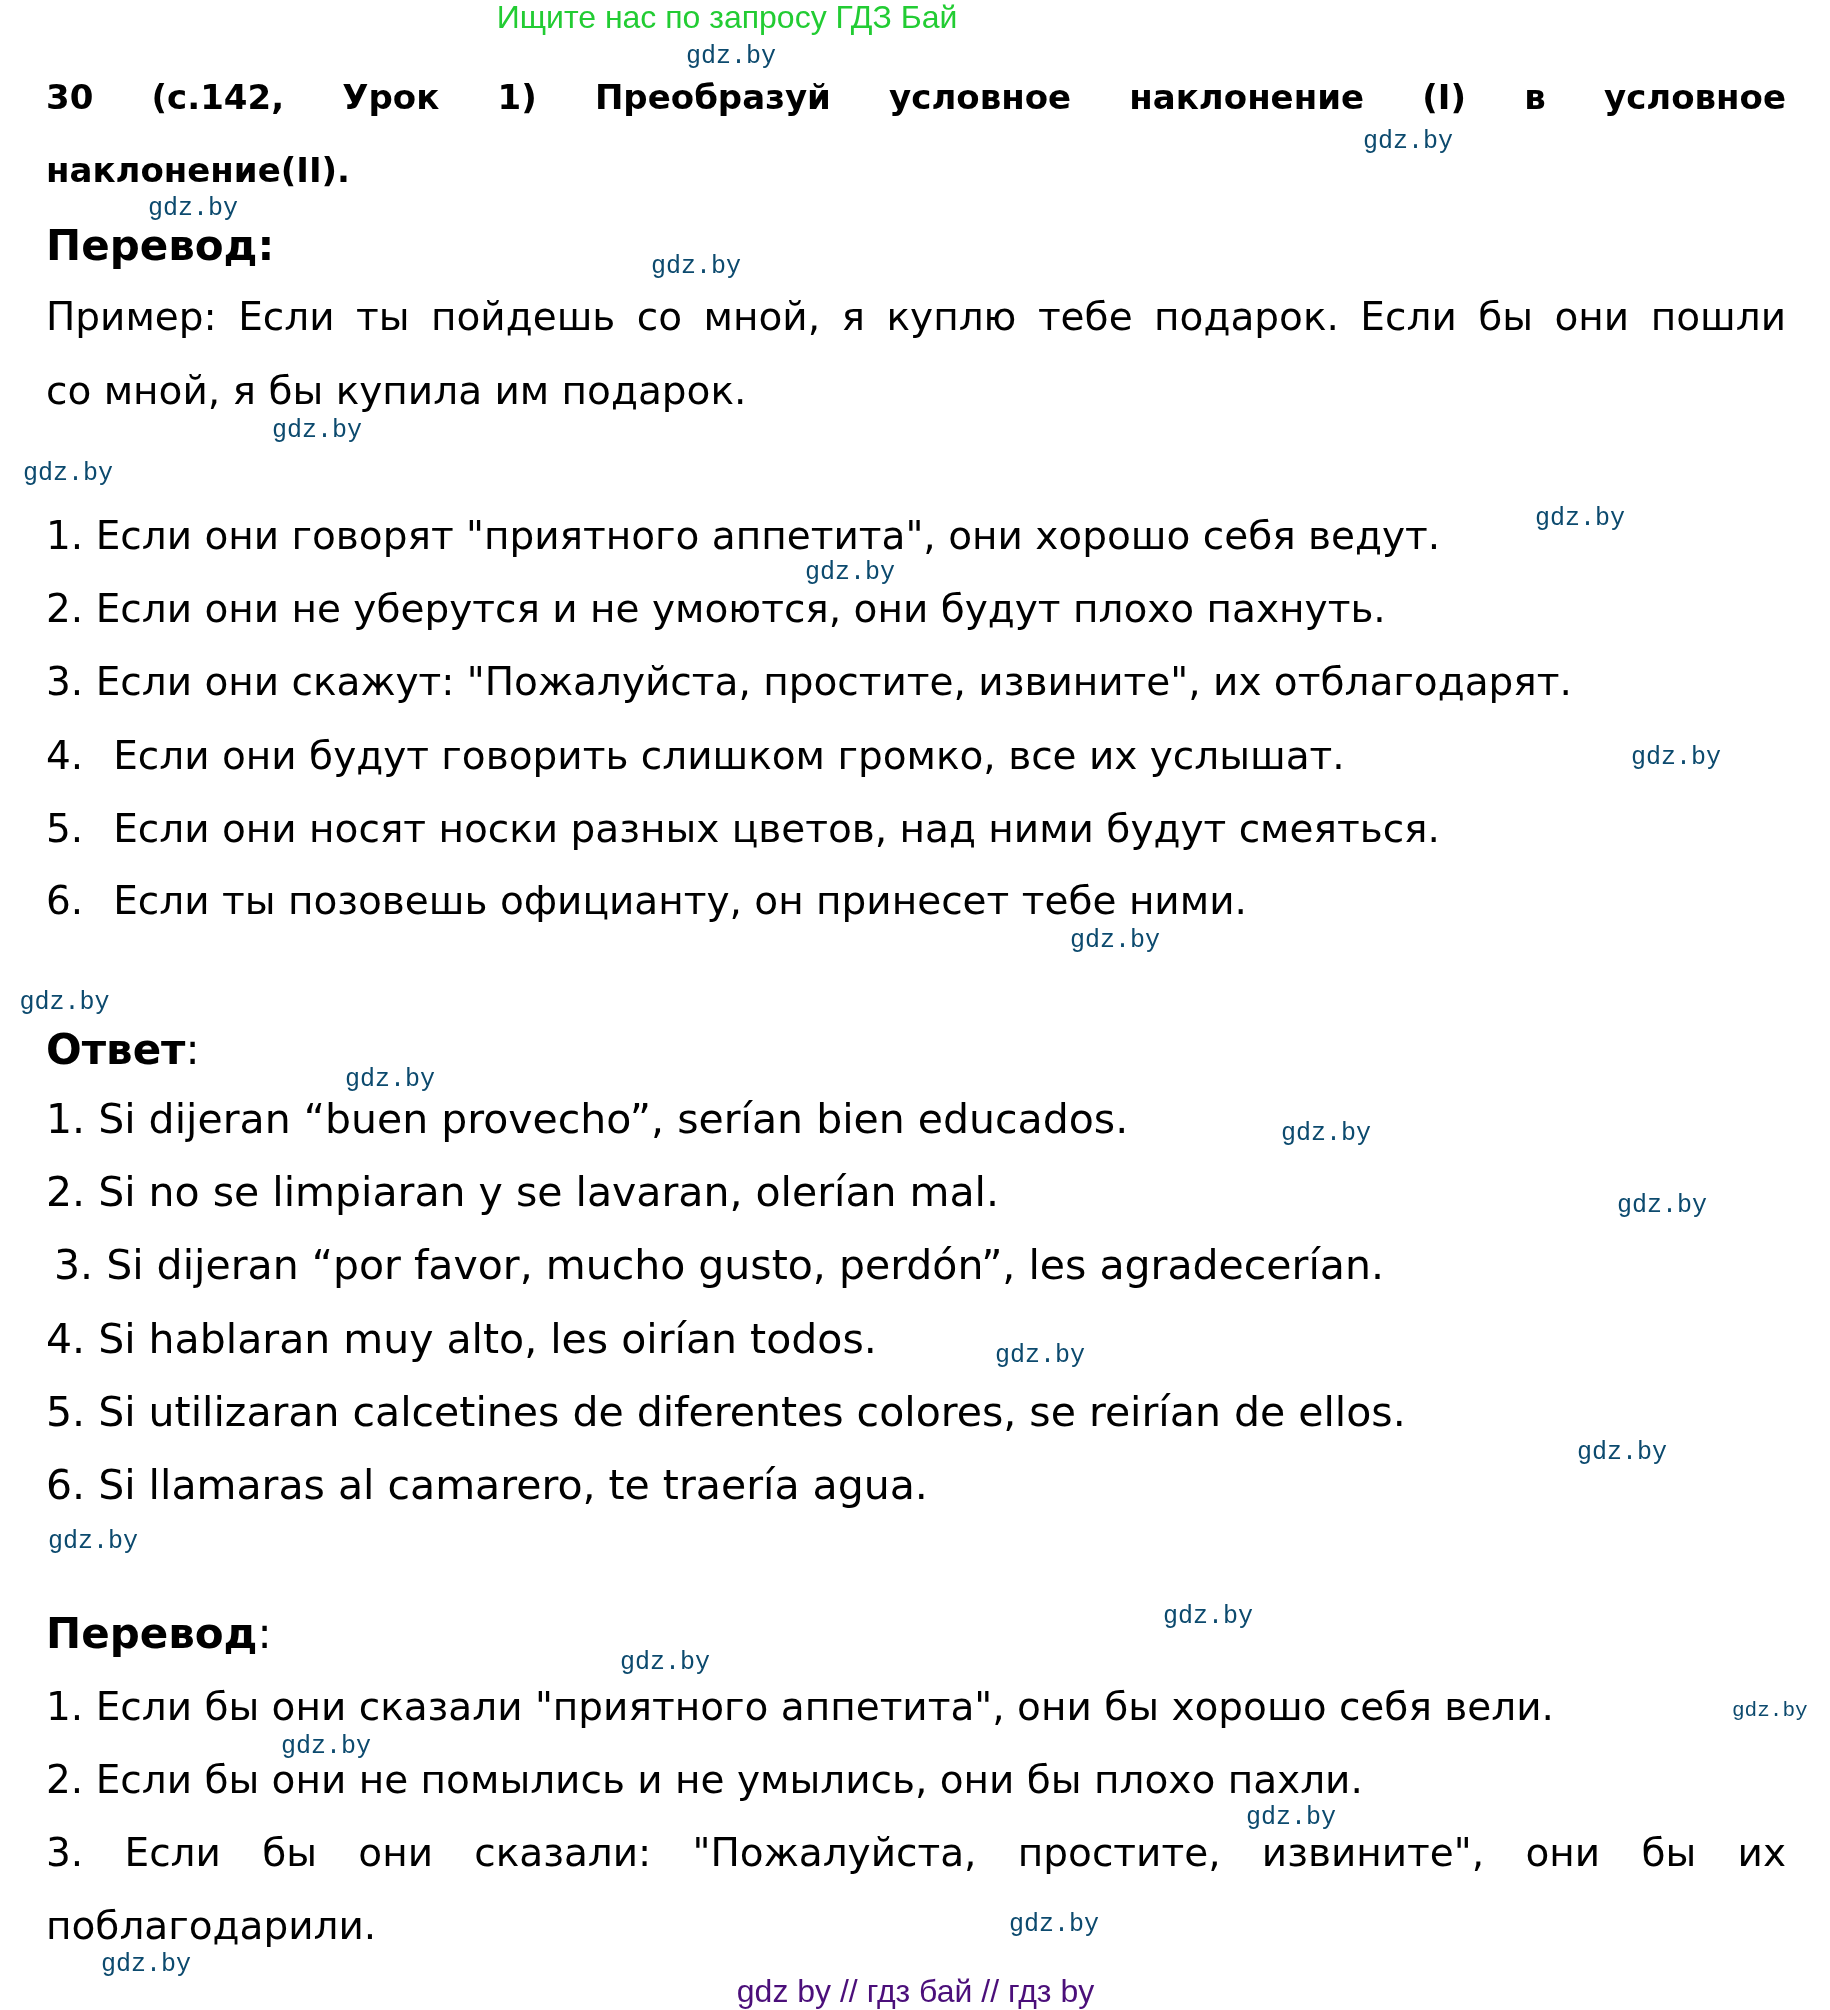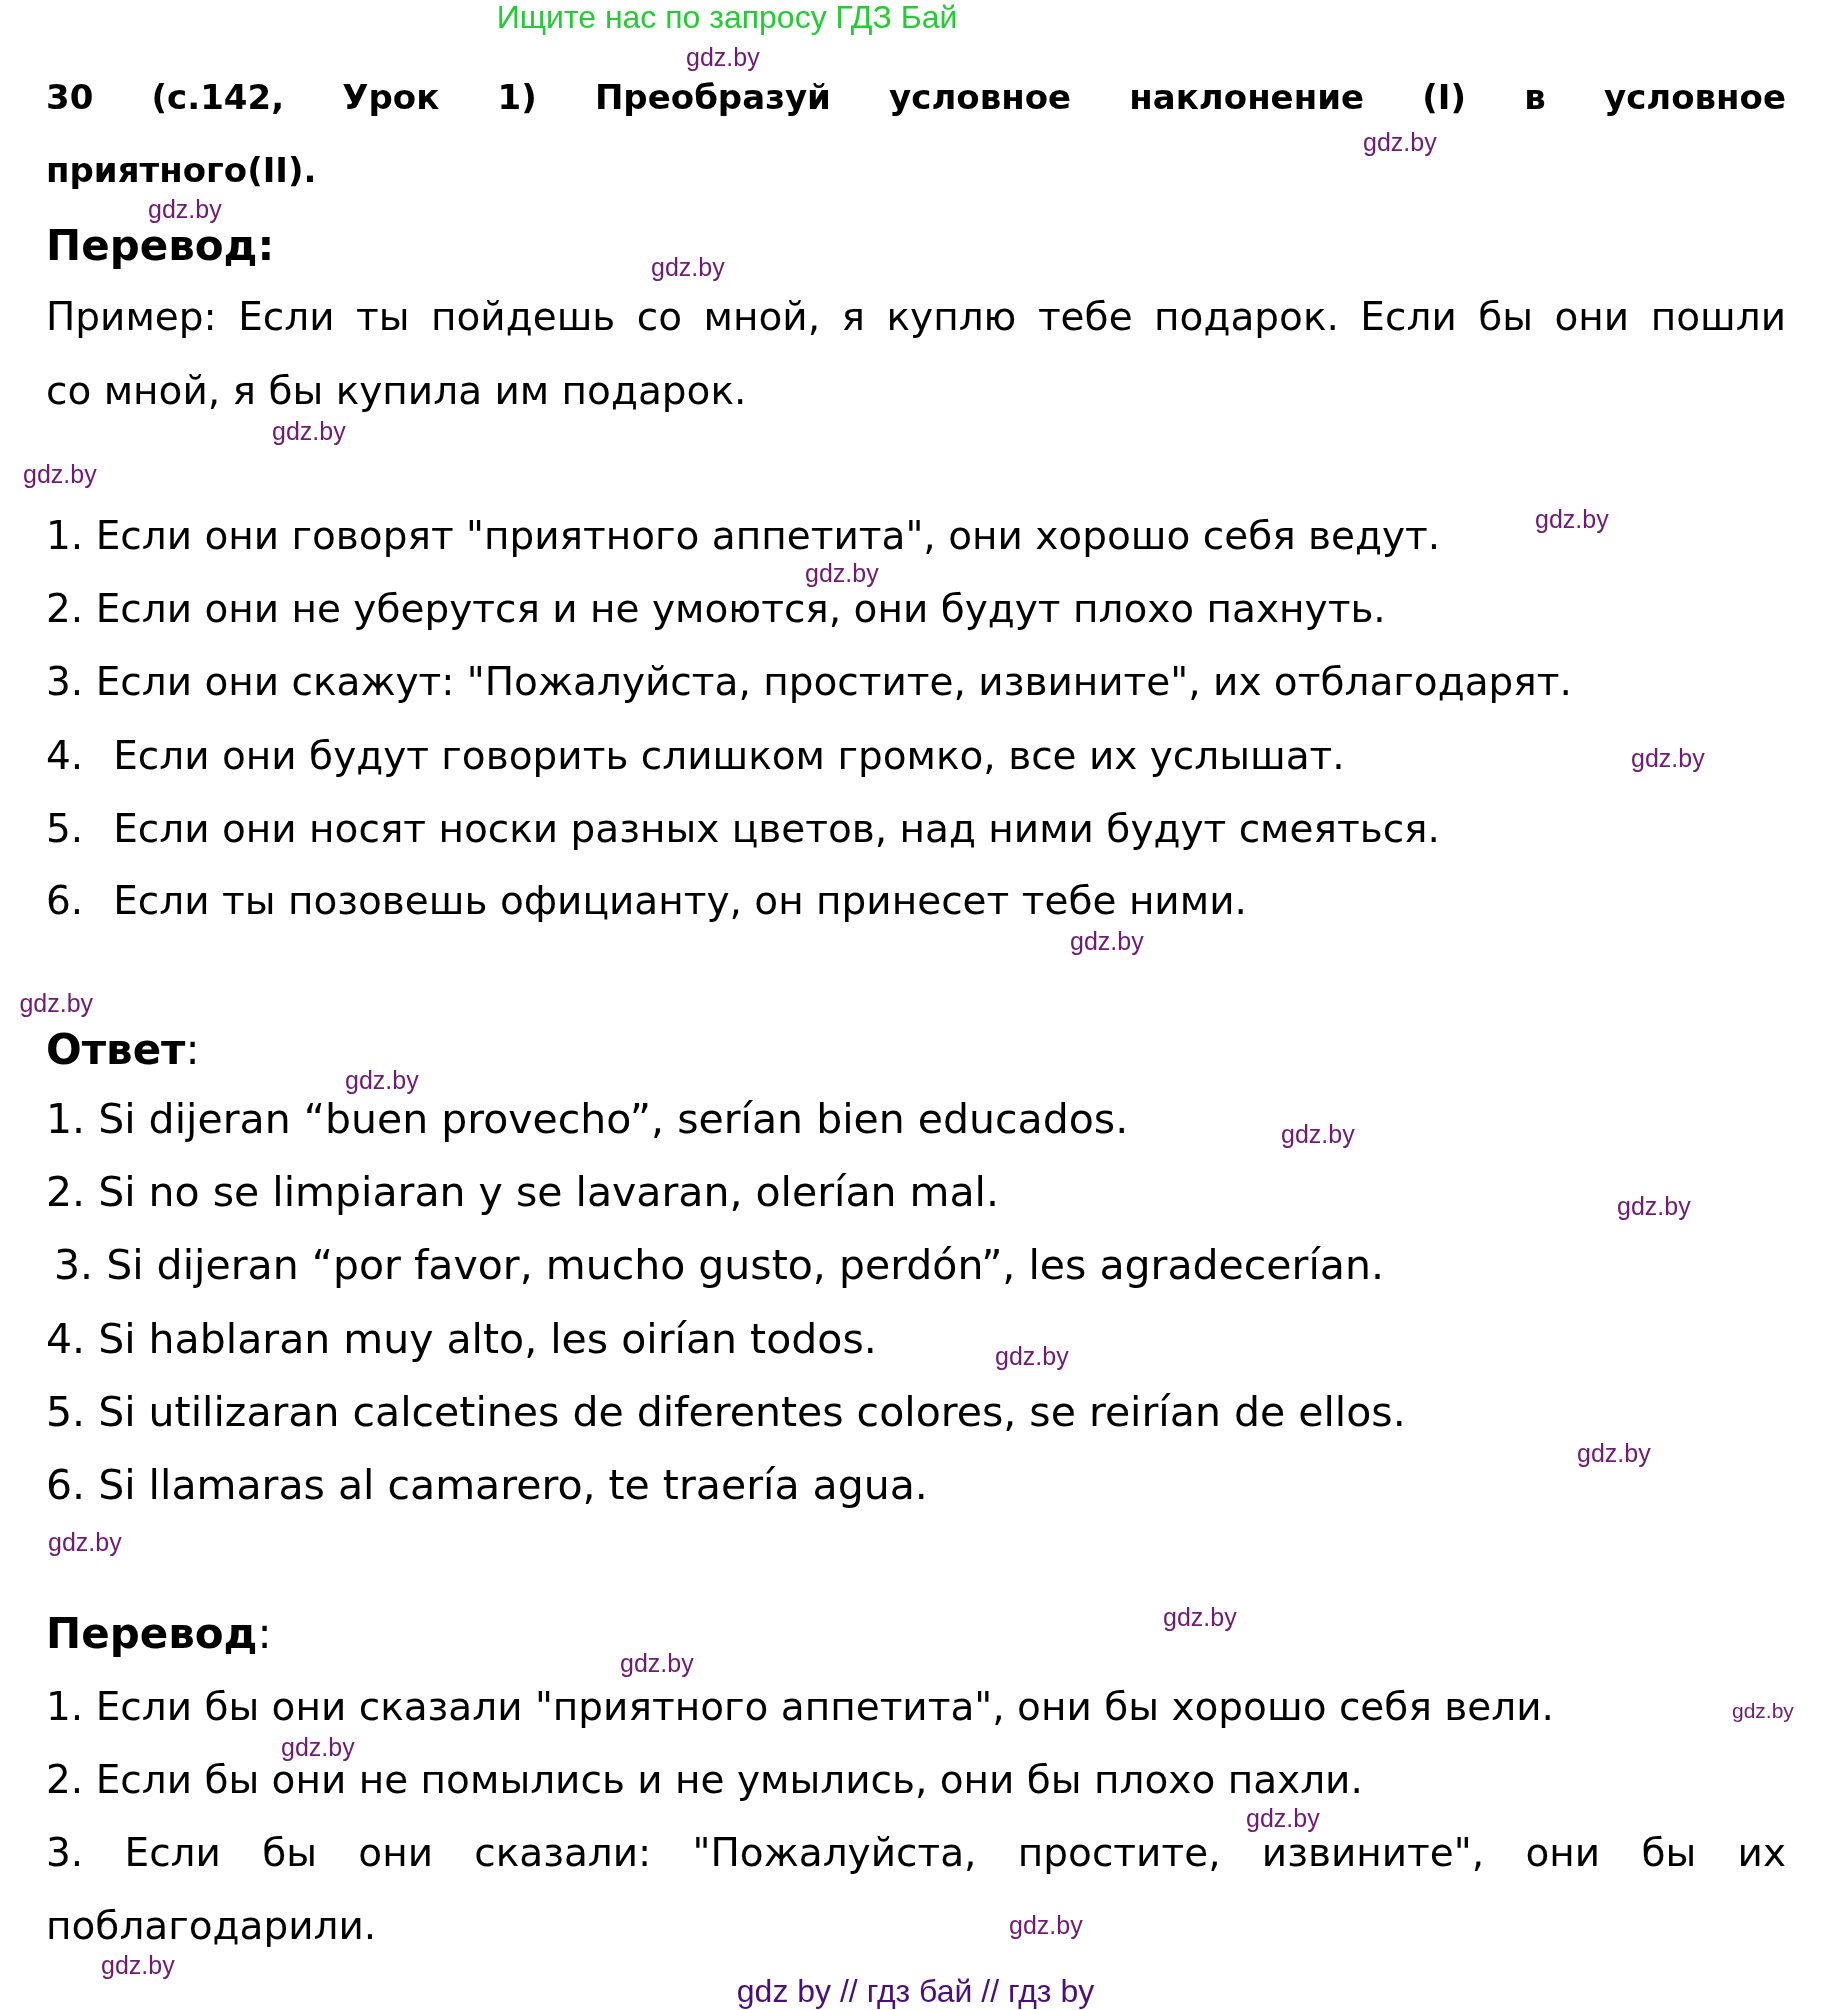--- a/index.html
+++ b/index.html
@@ -57,42 +57,42 @@
       text-align-last: justify;
     }
     .answer-line {
       left: 46px;
       font-family: "DejaVu Sans", sans-serif;
       font-size: 41px;
       line-height: 51px;
     }
     .num-gap { display: inline-block; width: 30px; }
     .wm {
-      font-family: Liberation Sans, sans-serif;
+      font-family: Liberation Mono, monospace;
       font-size: 25px;
       line-height: 26.5px;
-      color: #701a75;
+      color: #0c4a6e;
     }
     .wm.small { font-size: 21px; }
     .footer {
       left: 0; width: 1831px; top: 1973px;
       text-align: center;
       font-family: "Liberation Sans", sans-serif;
       font-size: 32px;
       line-height: 37px;
       color: #4b0f7a;
     }
   </style>
 </head>
 <body>
 
 <div class="abs banner">Ищите нас по запросу ГДЗ Бай</div>
 
 <div class="abs title" style="top:71px;">30 (с.142, Урок 1) Преобразуй условное наклонение (I) в условное</div>
-<div class="abs title last" style="top:144px;">приятного(II).</div>
+<div class="abs title last" style="top:144px;">наклонение(II).</div>
 
 <div class="abs heading bold-colon" style="top:219px;">
   <span>Перевод</span><span class="colon">:</span>
 </div>
 
 <div class="abs body-line justify" style="top:291px;">Пример: Если ты пойдешь со мной, я куплю тебе подарок. Если бы они пошли</div>
 <div class="abs body-line" style="top:365px;">со мной, я бы купила им подарок.</div>
 
 <div class="abs body-line" style="top:510px;">
   <span>1.</span> <span>Если они говорят "приятного аппетита", они хорошо себя ведут.</span>

